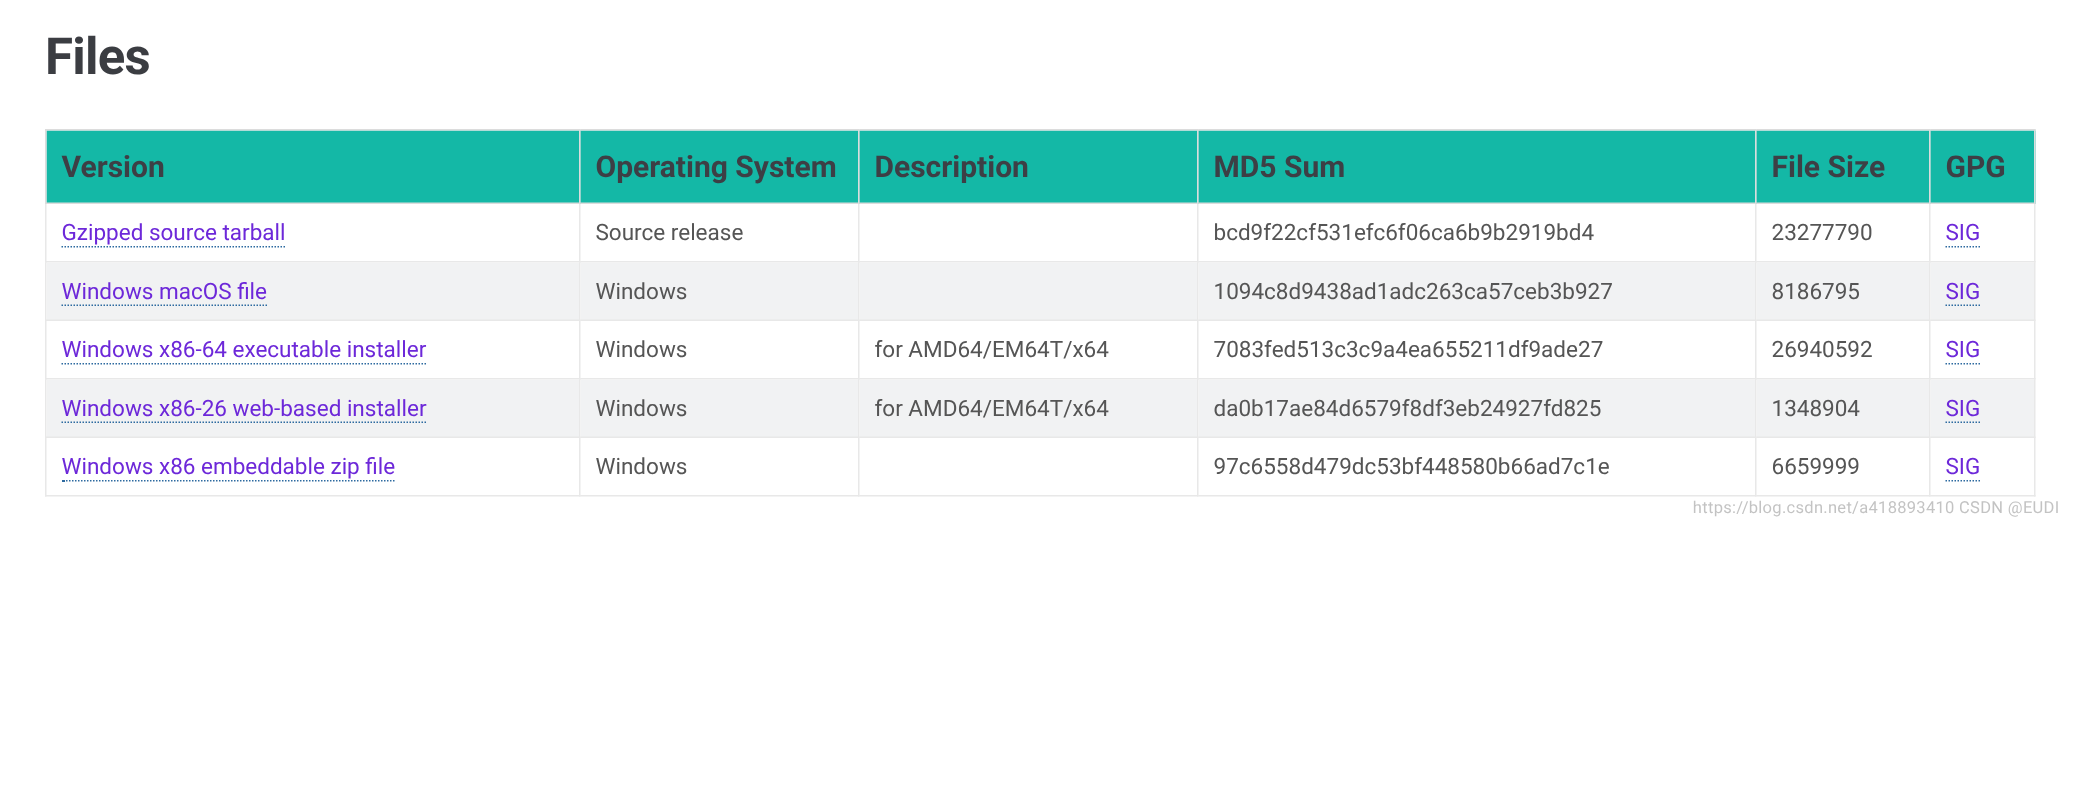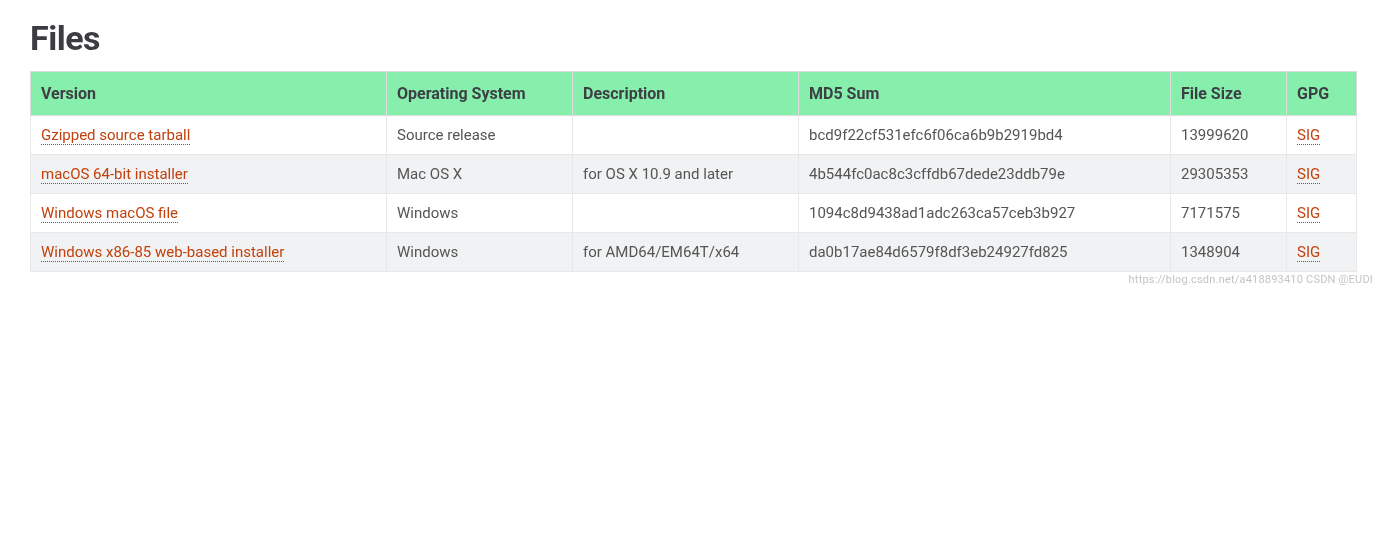--- a/index.html
+++ b/index.html
@@ -13,51 +13,51 @@
   }
   .page {
     padding: 10px 30px 20px 30px;
     position: relative;
     width: 1387px;
   }
   h1.title {
     color: #3b3d42;
     font-size: 34px;
     font-weight: 700;
-    margin: 8px 0 13px 0;
+    margin: 8px 0 28px 0;
     letter-spacing: -0.5px;
   }
   table.files {
     width: 100%;
     border-collapse: collapse;
     table-layout: fixed;
   }
   table.files thead th {
     text-align: left;
-    background: #86efac;
+    background: #14b8a6;
     color: #3d3f45;
     font-weight: 700;
     padding: 12px 10px;
     border: 1px solid #dcdcdc;
-    font-size: 16px;
+    font-size: 20px;
   }
   table.files tbody td {
     padding: 10px 10px;
     border: 1px solid #e8e8e8;
     color: #555;
     vertical-align: middle;
     font-size: 15px;
     overflow: hidden;
     white-space: nowrap;
   }
   table.files tbody tr:nth-child(even) td {
     background: #f1f2f3;
   }
   a.lnk {
-    color: #c2410c;
+    color: #6d28d9;
     text-decoration: none;
     border-bottom: 1px dotted #2d6aa0;
     cursor: pointer;
   }
   col.c-version { width: 356px; }
   col.c-os      { width: 186px; }
   col.c-desc    { width: 226px; }
   col.c-md5     { width: 372px; }
   col.c-size    { width: 116px; }
   col.c-gpg     { width: 70px; }
@@ -104,45 +104,53 @@
         <th>File Size</th>
         <th>GPG</th>
       </tr>
     </thead>
     <tbody id="tbody">
         <tr>
           <td><a class="lnk">Gzipped source tarball</a></td>
           <td>Source release</td>
           <td></td>
           <td>bcd9f22cf531efc6f06ca6b9b2919bd4</td>
-          <td>13999620</td>
-          <td><a class="lnk">SIG</a></td>
-        </tr>
-        <tr>
-          <td><a class="lnk">macOS 64-bit installer</a></td>
-          <td>Mac OS X</td>
-          <td>for OS X 10.9 and later</td>
-          <td>4b544fc0ac8c3cffdb67dede23ddb79e</td>
-          <td>29305353</td>
+          <td>23277790</td>
           <td><a class="lnk">SIG</a></td>
         </tr>
         <tr>
           <td><a class="lnk">Windows macOS file</a></td>
           <td>Windows</td>
           <td></td>
           <td>1094c8d9438ad1adc263ca57ceb3b927</td>
-          <td>7171575</td>
+          <td>8186795</td>
           <td><a class="lnk">SIG</a></td>
         </tr>
         <tr>
-          <td><a class="lnk">Windows x86-85 web-based installer</a></td>
+          <td><a class="lnk">Windows x86-64 executable installer</a></td>
+          <td>Windows</td>
+          <td>for AMD64/EM64T/x64</td>
+          <td>7083fed513c3c9a4ea655211df9ade27</td>
+          <td>26940592</td>
+          <td><a class="lnk">SIG</a></td>
+        </tr>
+        <tr>
+          <td><a class="lnk">Windows x86-26 web-based installer</a></td>
           <td>Windows</td>
           <td>for AMD64/EM64T/x64</td>
           <td>da0b17ae84d6579f8df3eb24927fd825</td>
           <td>1348904</td>
+          <td><a class="lnk">SIG</a></td>
+        </tr>
+        <tr>
+          <td><a class="lnk">Windows x86 embeddable zip file</a></td>
+          <td>Windows</td>
+          <td></td>
+          <td>97c6558d479dc53bf448580b66ad7c1e</td>
+          <td>6659999</td>
           <td><a class="lnk">SIG</a></td>
         </tr>
       </tbody>
   </table>
 
   <div class="arrow" id="arrow1" style="left: 28px; top: 352px; width: 300px; height: 16px;">
     <svg width="300" height="16" viewBox="0 0 300 16">
       <line x1="0" y1="8" x2="284" y2="8" stroke="#e4262a" stroke-width="2.5"></line>
       <polygon points="300,8 282,2 282,14" fill="#e4262a"></polygon>
     </svg>

